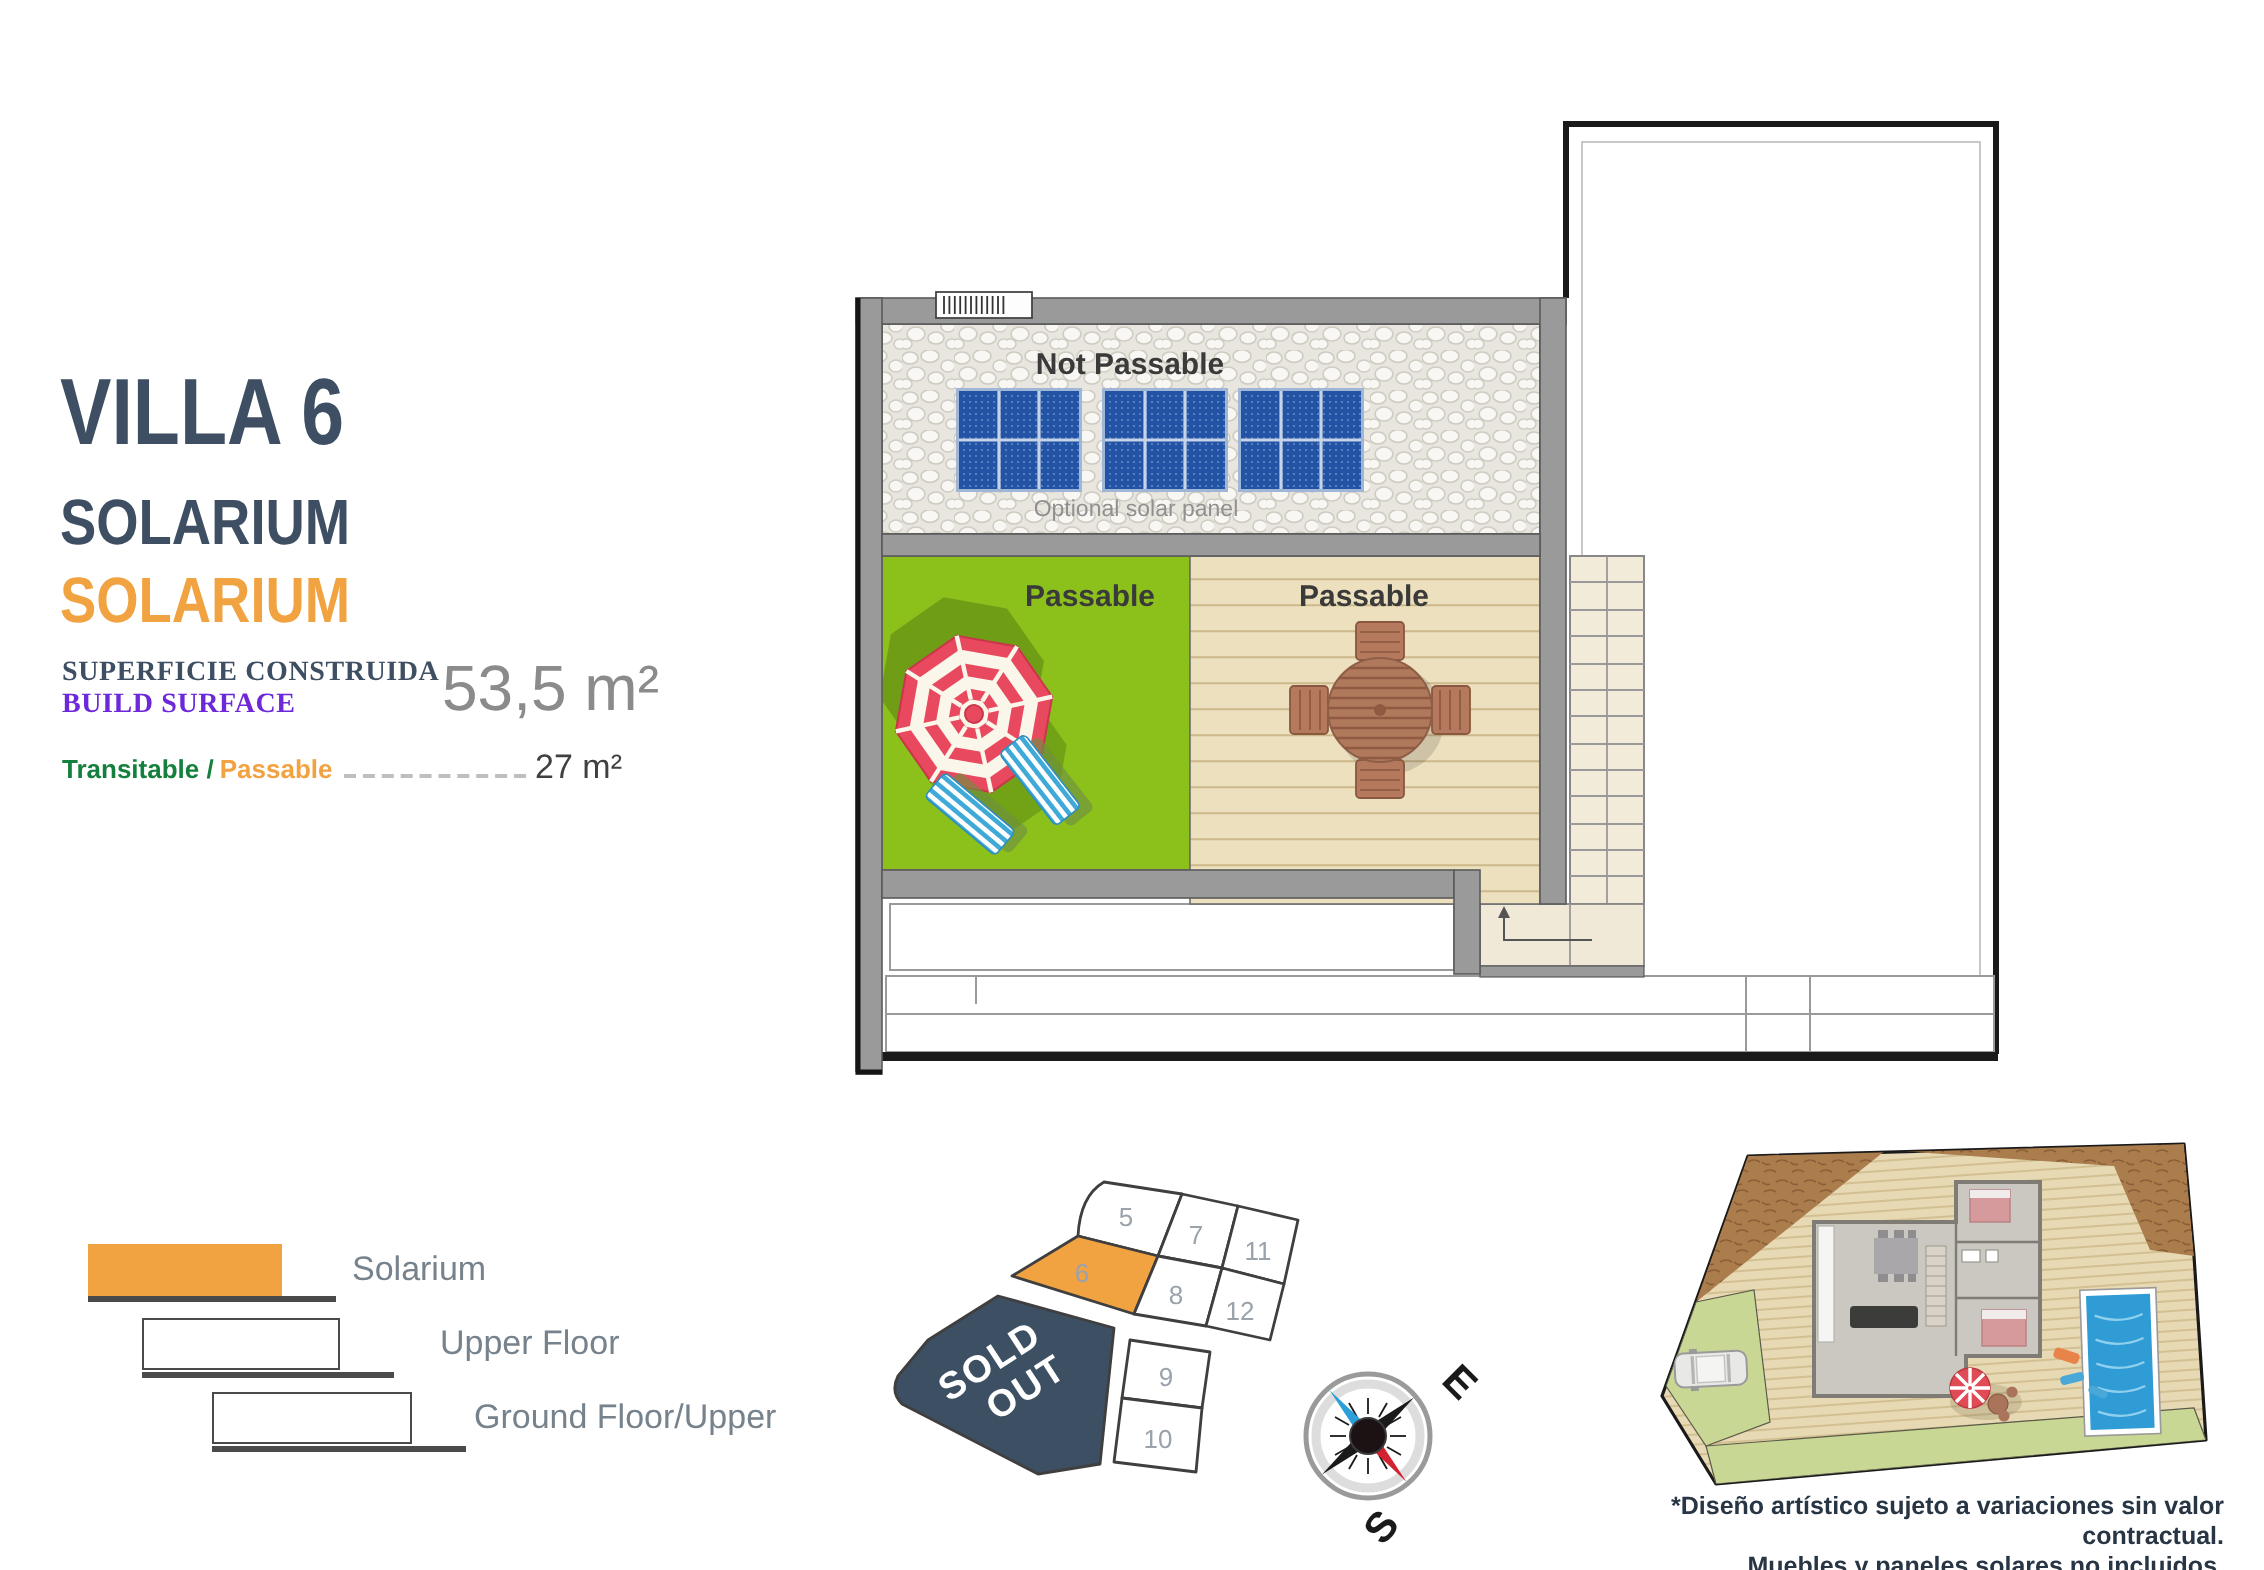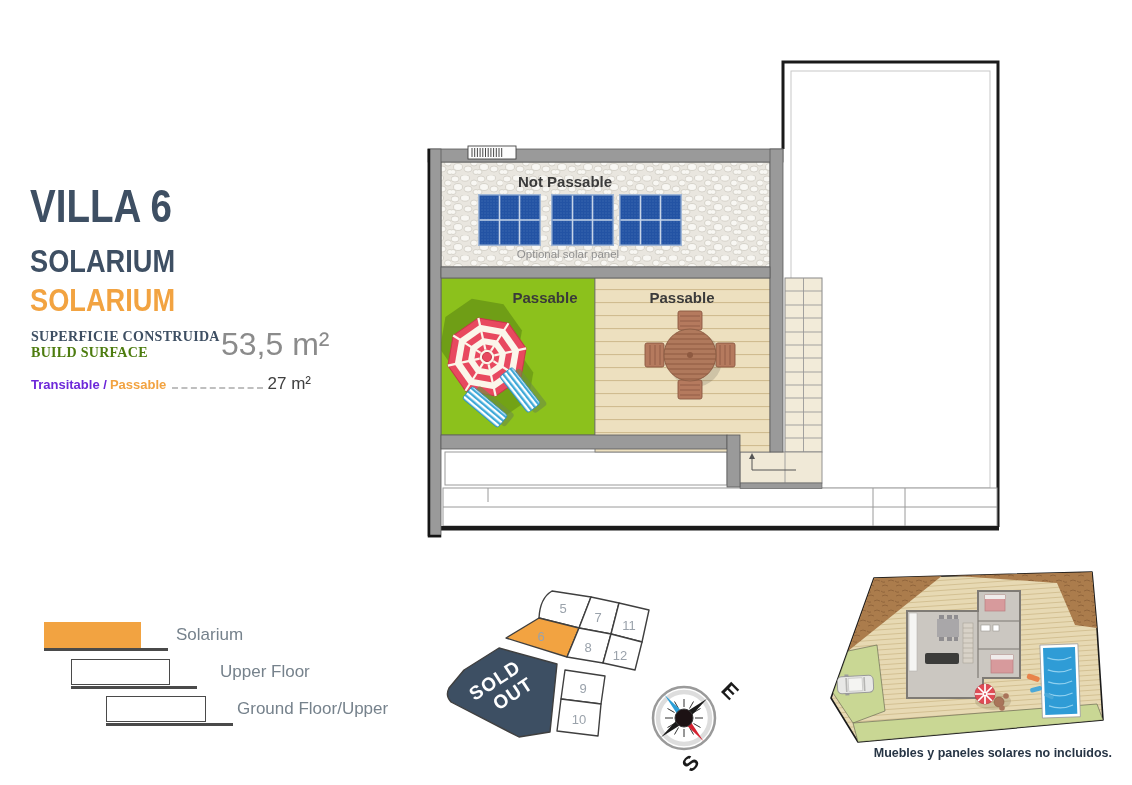--- a/index.html
+++ b/index.html
@@ -16,25 +16,25 @@
   .sub-primary{
     left:30px;top:243px;font-size:32px;font-weight:800;color:#3E4F63;
     transform:scaleX(0.85);transform-origin:left top;white-space:nowrap;
   }
   .sub-secondary{
     left:30px;top:282px;font-size:32px;font-weight:800;color:#F2A341;
     transform:scaleX(0.85);transform-origin:left top;white-space:nowrap;
   }
   .surface-block{left:31px;top:329px;line-height:16px;font-family:Liberation Serif, serif;}
   .surface-primary{font-size:14px;font-weight:800;color:#3E4F63;letter-spacing:.3px;}
-  .surface-secondary{font-size:14px;font-weight:800;color:#4d7c0f;letter-spacing:.3px;}
+  .surface-secondary{font-size:14px;font-weight:800;color:#6d28d9;letter-spacing:.3px;}
   .surface-total{left:221px;top:326px;font-size:32px;font-weight:400;color:#8B8B8B;}
   .area-rows{left:31px;top:374px;width:280px;}
   .area-row{display:flex;align-items:baseline;height:23px;}
-  .area-label-primary{font-size:13px;font-weight:700;color:#6d28d9;white-space:pre;}
+  .area-label-primary{font-size:13px;font-weight:700;color:#15803d;white-space:pre;}
   .area-label-secondary{font-size:13px;font-weight:700;color:#F2A341;margin-left:3px;}
   .area-dashes{flex:1;border-bottom:2px dashed #bfbfbf;margin:0 5px 4px 6px;}
   .area-value{font-size:17px;font-weight:400;color:#404040;white-space:nowrap;}
   
   .legend-box{height:26px;box-sizing:border-box;}
   .legend-line{height:2.5px;background:#4a4a4a;}
   .legend-label{font-size:17px;color:#76828C;white-space:nowrap;}
   
   .disclaimer{
     left:790px;top:746px;width:322px;text-align:right;
@@ -438,14 +438,15 @@
       <circle r="2" fill="#ffffff"></circle>
         <circle r="1" fill="#e04b55"></circle>
     </g>
     <rect x="202" y="112" width="13" height="5.5" rx="2" transform="rotate(18 208 114)" fill="#e8834a"></rect>
     <rect x="205" y="124" width="12" height="4.5" rx="2" transform="rotate(-14 211 126)" fill="#4aa8d8"></rect>
     <rect x="219" y="131" width="10" height="4" rx="2" transform="rotate(24 224 133)" fill="#4aa8d8"></rect>
   </g>
 </svg>
 
 <div class="abs disclaimer">
+  <div>*Diseño artístico sujeto a variaciones sin valor contractual.</div>
   <div>Muebles y paneles solares no incluidos.</div>
 </div>
 
 </body></html>

